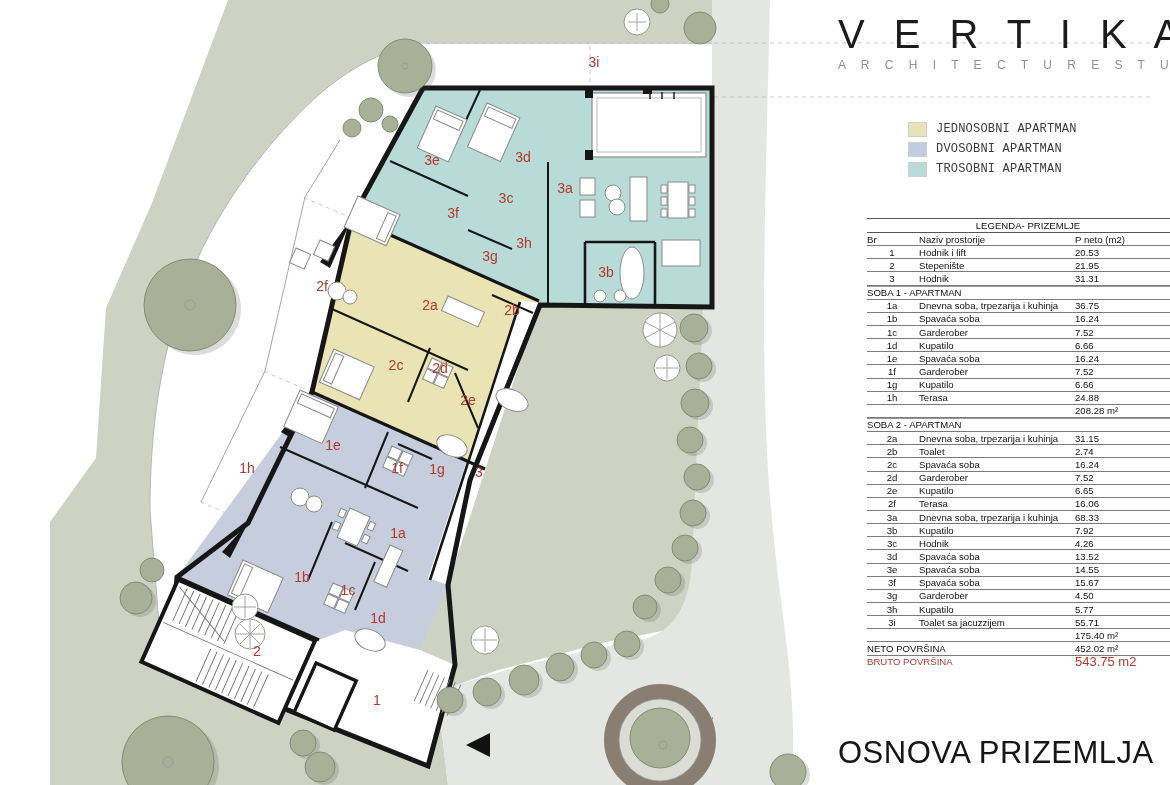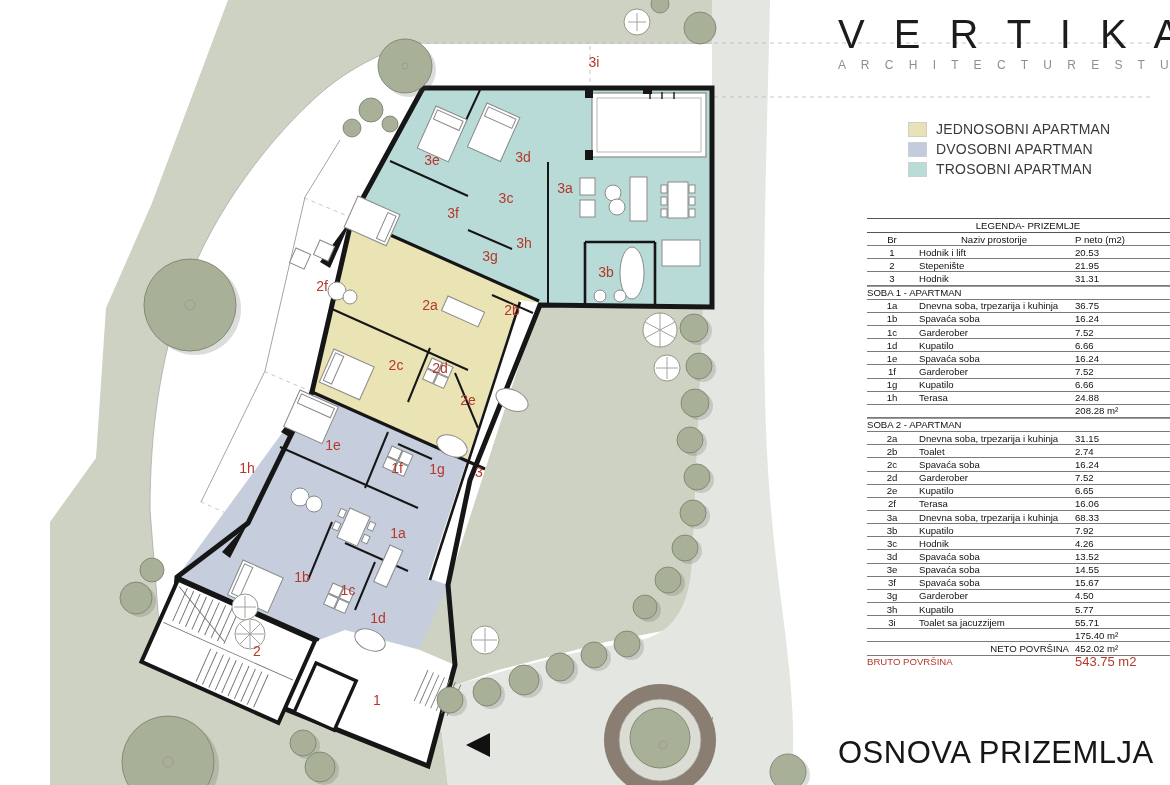--- a/index.html
+++ b/index.html
@@ -8,29 +8,29 @@
   #plan-svg{position:absolute;left:0;top:0;}
 
   
   .brand{position:absolute;left:838px;top:12px;width:300px;text-align:center;}
   .brand-name{font-size:40px;font-weight:300;letter-spacing:9px;color:#1c1c1c;line-height:44px;white-space:nowrap;}
   .brand-sub{font-size:12px;letter-spacing:6px;color:#8f8f8f;margin-top:2px;white-space:nowrap;}
 
   .legend{position:absolute;left:908px;top:119px;}
   .legend-row{display:flex;align-items:center;height:20px;}
   .legend-chip{width:17px;height:13px;margin-right:9px;border:0.5px solid #cfcfcf;}
-  .legend-label{font-size:14px;color:#3a3a3a;letter-spacing:0.2px;}
+  .legend-label{font-size:12px;color:#3a3a3a;letter-spacing:0.2px;font-family:Liberation Mono, monospace;}
 
   
   .area-table{position:absolute;left:867px;top:218px;width:322px;font-size:9.6px;color:#111;}
   .t-row{display:grid;grid-template-columns:50px 152px 120px;align-items:center;
          height:12.15px;border-bottom:0.8px solid #7a7a7a;}
   .t-row > div{overflow:hidden;white-space:nowrap;}
   .t-title{display:block;text-align:center;border-top:1px solid #555;border-bottom:0.8px solid #555;height:13px;line-height:13px;}
-  .t-head .c-br,.t-head .c-name{text-align:center;}
+  .t-head .c-br,.t-head .c-name{text-align:left;}
   .c-br{text-align:center;}
   .c-name{padding-left:2px;}
   .c-val{padding-left:6px;}
   .t-section{display:block;height:12.15px;line-height:12.5px;border-bottom:0.8px solid #7a7a7a;border-top:0.4px solid #999;}
   .t-total .c-label{grid-column:1 / span 2;}
   .t-bruto{border-bottom:none;color:#b5382c;}
   .t-bruto .c-val{font-size:13px;}
 
   .plan-title{position:absolute;left:838px;top:735px;width:300px;text-align:center;
               font-size:31px;color:#161616;letter-spacing:0.5px;white-space:nowrap;}
@@ -570,21 +570,21 @@
         <div class="c-br">3i</div>
         <div class="c-name">Toalet sa jacuzzijem</div>
         <div class="c-val">55.71</div>
       </div>
       <div class="t-row ">
         <div class="c-br"></div>
         <div class="c-name"></div>
         <div class="c-val">175.40 m²</div>
       </div>
       <div class="t-row t-total">
-        <div class="c-label" style="grid-column: 1 / span 2; text-align: right;">NETO POVRŠINA</div>
+        <div class="c-label" style="grid-column: 1 / span 2;">NETO POVRŠINA</div>
         <div class="c-val">452.02 m²</div>
       </div>
       <div class="t-row t-total t-bruto">
         <div class="c-label" style="grid-column: 1 / span 2;">BRUTO POVRŠINA</div>
         <div class="c-val">543.75 m2</div>
       </div>
     </div>
 
   <div class="plan-title">OSNOVA PRIZEMLJA</div>
 </div>

